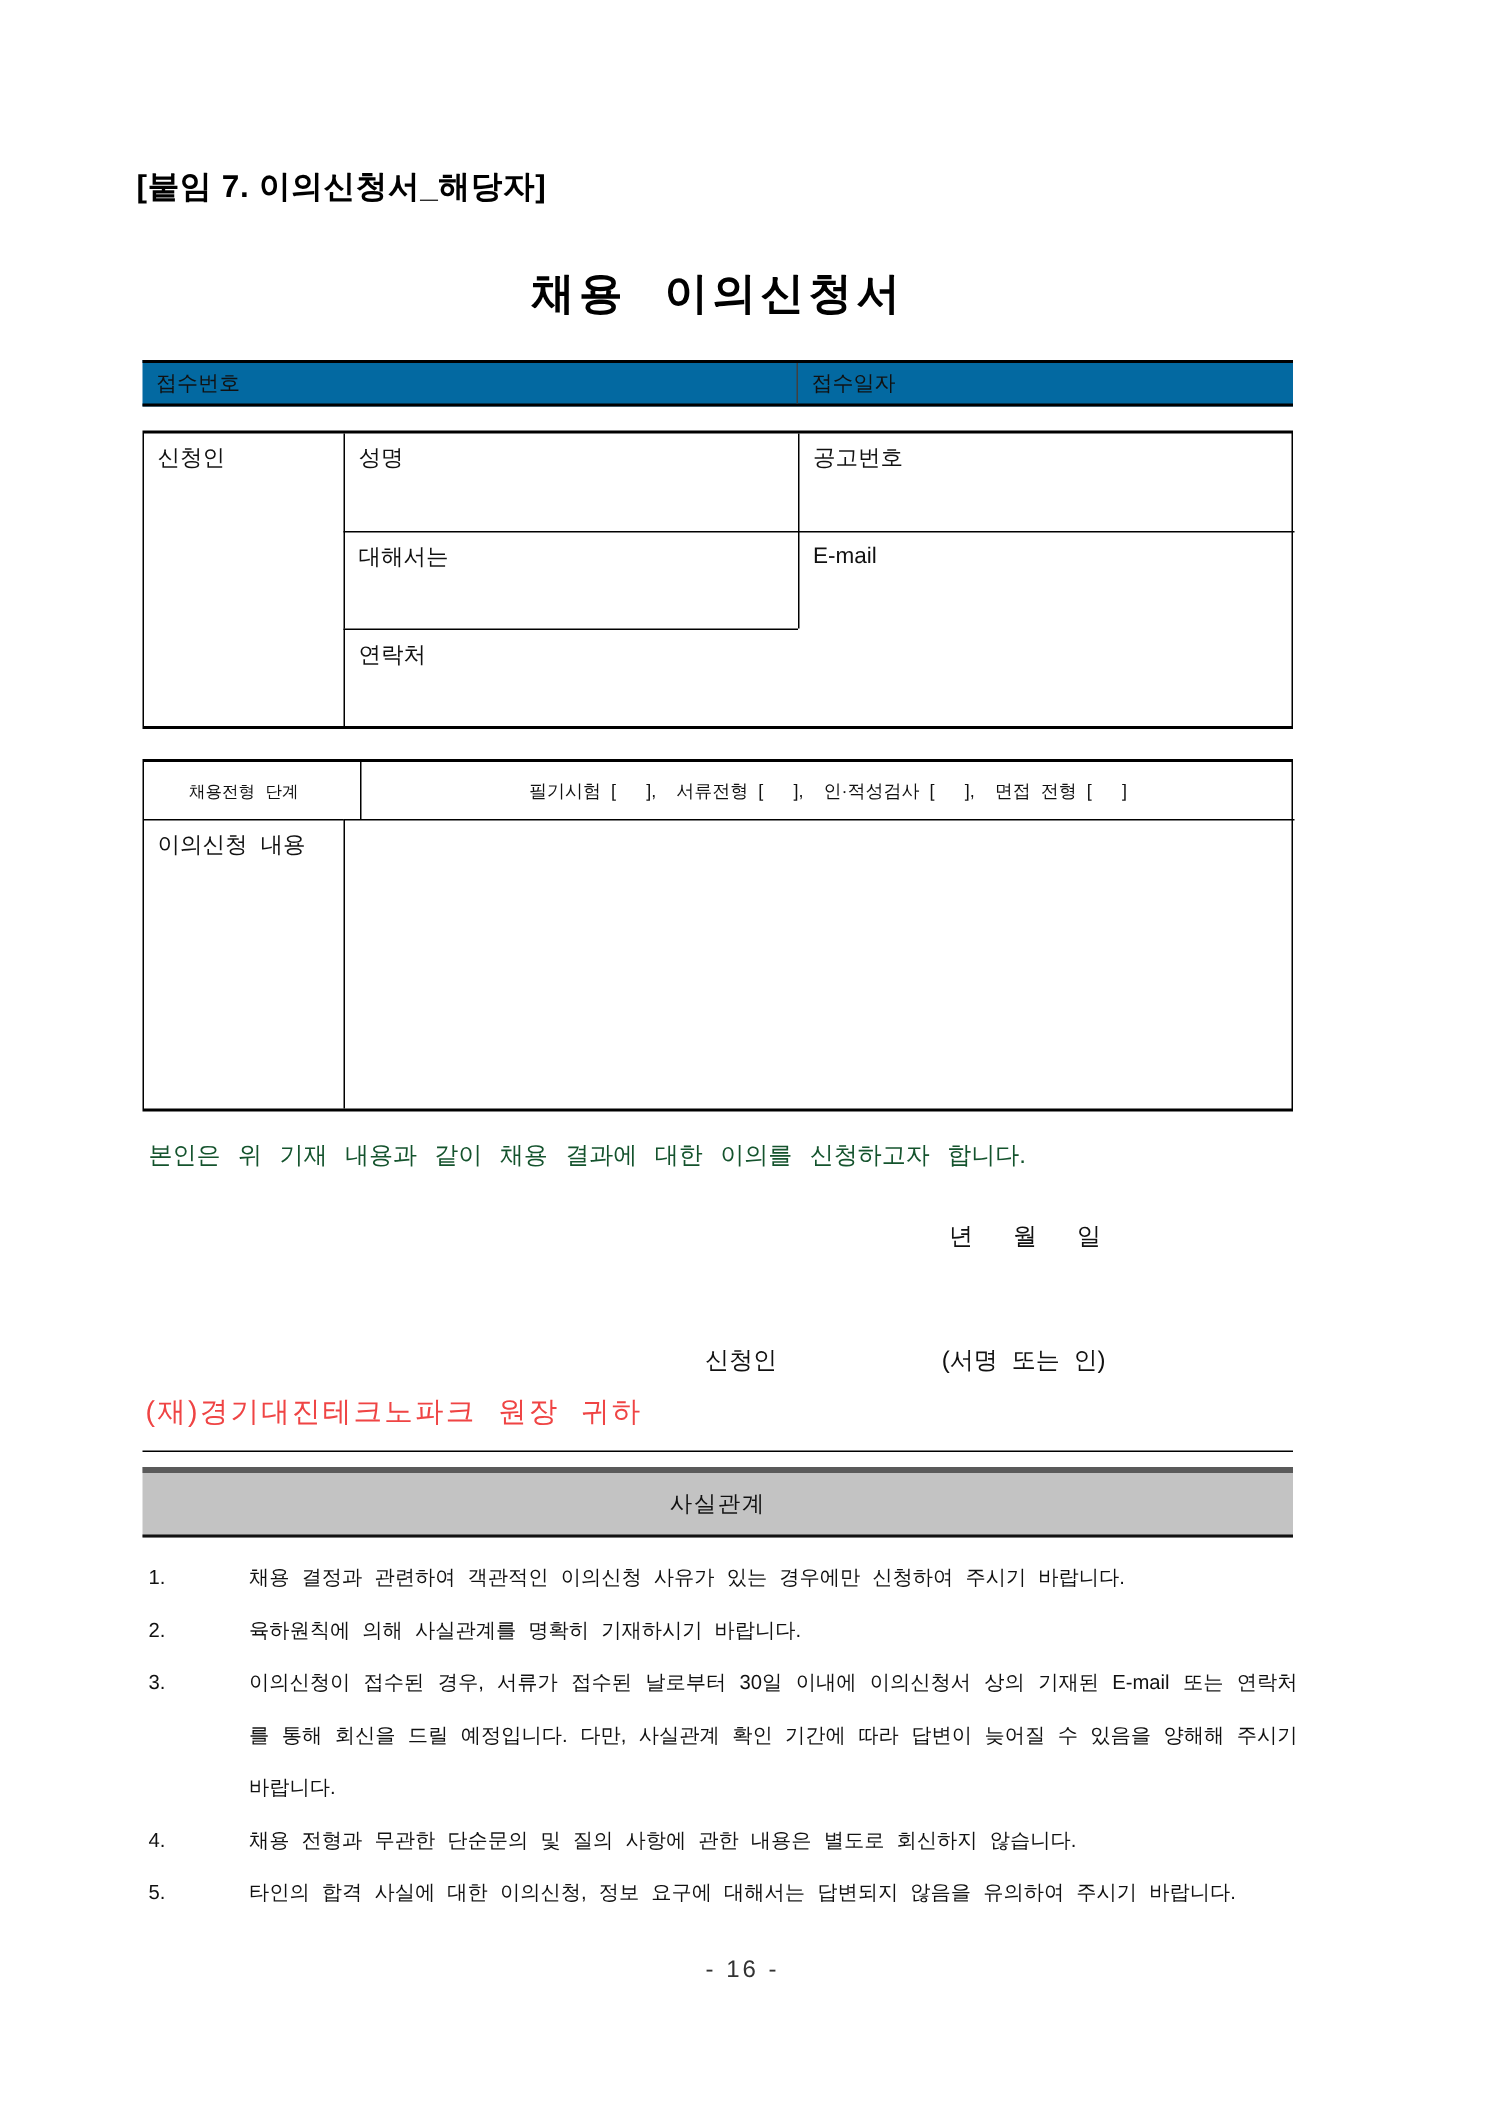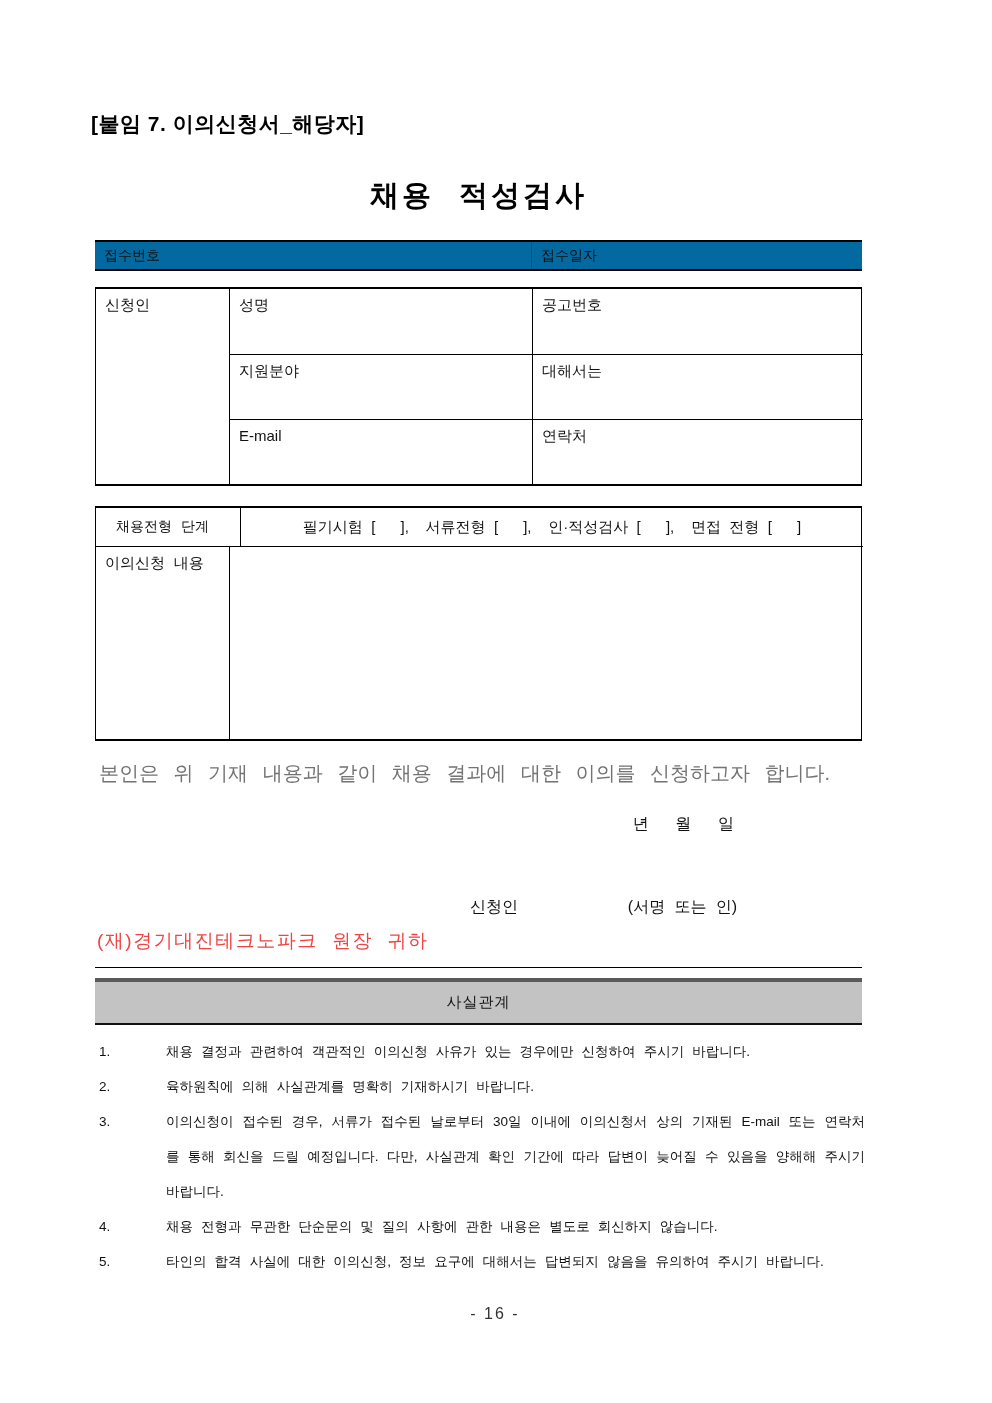--- a/index.html
+++ b/index.html
@@ -64,32 +64,32 @@
   .objection-table {
     position: absolute; left: 95px; top: 506px; width: 767px;
     display: grid;
     grid-template-columns: 133px 634px;
     grid-template-rows: 38px 193px;
     border: 1px solid #000;
     border-top-width: 2px; border-bottom-width: 2px;
   }
   .stage-label {
     display: flex; align-items: center; justify-content: center;
-    padding: 0; font-size: 14px; word-spacing: 0.35em;
+    padding: 0; font-size: 11px; word-spacing: 0.35em;
   }
   .stage-options {
     display: flex; align-items: center; justify-content: center;
-    font-size: 15px; white-space: pre-wrap; word-spacing: 0.28em; margin-left: 11px;
+    font-size: 12px; white-space: pre-wrap; word-spacing: 0.28em; margin-left: 11px;
   }
   .content-cell { min-height: 0; }
 
   
   .statement {
     position: absolute; left: 99px; top: 760px;
-    font-size: 20px; word-spacing: 0.45em; color: #737373;
+    font-size: 16px; word-spacing: 0.45em; color: #14532d;
   }
   .date-line {
     position: absolute; right: 138px; top: 814px;
     font-size: 16px; white-space: pre; color: #111;
   }
   .signer-label {
     position: absolute; left: 470px; top: 897px;
     font-size: 16px; word-spacing: 0.3em; color: #111;
   }
   .signature-note {
@@ -132,21 +132,21 @@
     color: #333; white-space: pre;
   }
 </style>
 </head>
 <body>
 
 <div class="page">
 
   <div class="attachment-title">[붙임 7. 이의신청서_해당자]</div>
 
-  <div class="form-title">채용  적성검사</div>
+  <div class="form-title">채용  이의신청서</div>
 
   <div class="receipt-row">
     <div class="receipt-cell">
       <span>접수번호</span>
       <span></span>
     </div>
     <div class="receipt-cell second">
       <span>접수일자</span>
       <span></span>
     </div>
@@ -157,24 +157,20 @@
 
     <div class="cell bl">
       <span>성명</span>
       <span></span>
     </div>
     <div class="cell bl">
       <span>공고번호</span>
       <span></span>
     </div>
 
-    <div class="cell bl bt">
-      <span>지원분야</span>
-      <span></span>
-    </div>
     <div class="cell bl bt">
       <span>대해서는</span>
       <span></span>
     </div>
 
     <div class="cell bl bt">
       <span>E-mail</span>
       <span></span>
     </div>
     <div class="cell bl bt">

